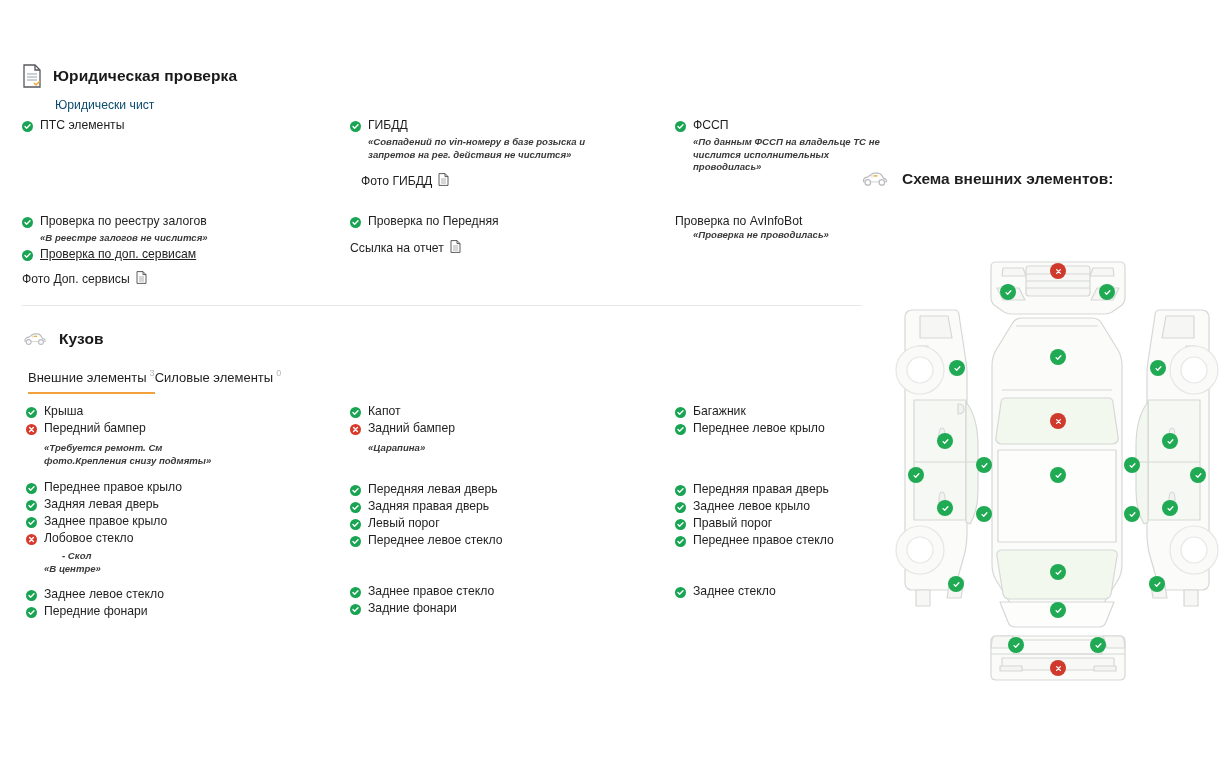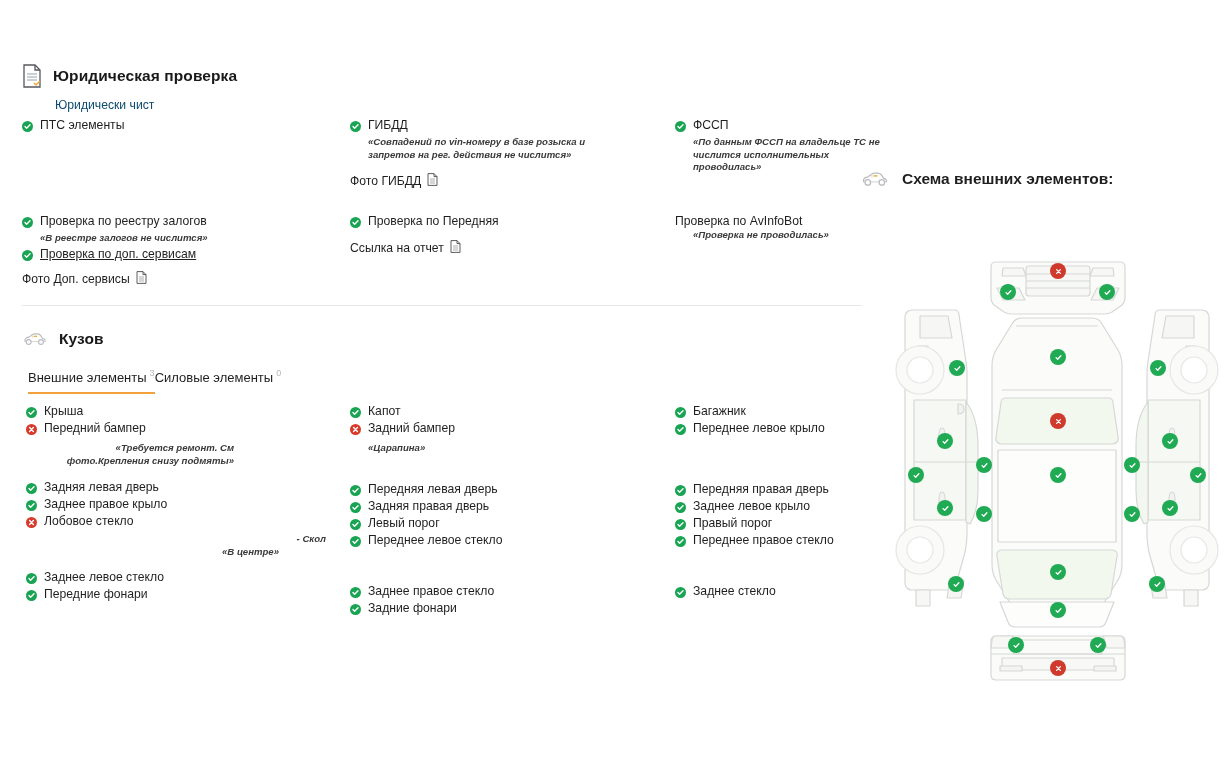--- a/index.html
+++ b/index.html
@@ -148,21 +148,21 @@
   <div class="col" style="left:350px; top:118px; width:310px;">
     <div class="check-item">
       <span class="status-dot ok">
         <svg width="11" height="11" viewBox="0 0 11 11">
             <path d="M3 5.6 L4.6 7.2 L8 3.8" fill="none" stroke="#fff" stroke-width="1.4" stroke-linecap="round" stroke-linejoin="round"></path>
           </svg>
       </span>
       <span class="lbl">ГИБДД</span>
     </div>
     <div class="quote">«Совпадений по vin-номеру в базе розыска и запретов на рег. действия не числится»</div>
-    <div class="plainline" style="margin-top:12px;">
+    <div class="plainline" style="margin-top:12px;margin-left:11px;">
       <span>Фото ГИБДД</span>
       <span>
         <svg width="11" height="13" viewBox="0 0 11 13">
             <path d="M1 .6 h6 l3 3 v8.8 h-9 z" fill="#fff" stroke="#4a4a4a" stroke-width=".9"></path>
             <path d="M7 .6 v3 h3" fill="none" stroke="#4a4a4a" stroke-width=".9"></path>
             <g stroke="#8a8a8a" stroke-width=".7">
               <line x1="3" y1="6" x2="8" y2="6"></line>
               <line x1="3" y1="8" x2="8" y2="8"></line>
               <line x1="3" y1="10" x2="8" y2="10"></line>
             </g>
@@ -233,40 +233,48 @@
 
   <div class="tabs">
     <div class="tab active">
       <span class="tab-label">Внешние элементы</span><span class="sup">3</span>
     </div>
     <div class="tab">
       <span class="tab-label">Силовые элементы</span><span class="sup">0</span>
     </div>
   </div>
 
-  <div class="elem-col" style="left:26px; top:404px;text-align:right;">
+  <div class="elem-col" style="left:26px; top:404px;">
     <div class="elem-row">
       <span class="status-dot ok">
           <svg width="11" height="11" viewBox="0 0 11 11">
             <path d="M3 5.6 L4.6 7.2 L8 3.8" fill="none" stroke="#fff" stroke-width="1.4" stroke-linecap="round" stroke-linejoin="round"></path>
           </svg>
         </span>
       <span class="lbl">Крыша</span>
     </div>
     <div class="elem-row">
       <span class="status-dot bad">
           <svg width="11" height="11" viewBox="0 0 11 11">
             <path d="M3.6 3.6 L7.4 7.4 M7.4 3.6 L3.6 7.4" stroke="#fff" stroke-width="1.4" stroke-linecap="round"></path>
           </svg>
         </span>
       <span class="lbl">Передний бампер</span>
     </div>
     <div class="quote" style="margin-top:4px; max-width:190px;">«Требуется ремонт. См фото.Крепления снизу подмяты»</div>
 
     <div style="height:13px;"></div>
+    <div class="elem-row">
+      <span class="status-dot ok">
+          <svg width="11" height="11" viewBox="0 0 11 11">
+            <path d="M3 5.6 L4.6 7.2 L8 3.8" fill="none" stroke="#fff" stroke-width="1.4" stroke-linecap="round" stroke-linejoin="round"></path>
+          </svg>
+        </span>
+      <span class="lbl">Переднее правое крыло</span>
+    </div>
     <div class="elem-row">
       <span class="status-dot ok">
           <svg width="11" height="11" viewBox="0 0 11 11">
             <path d="M3 5.6 L4.6 7.2 L8 3.8" fill="none" stroke="#fff" stroke-width="1.4" stroke-linecap="round" stroke-linejoin="round"></path>
           </svg>
         </span>
       <span class="lbl">Задняя левая дверь</span>
     </div>
     <div class="elem-row">
       <span class="status-dot ok">

